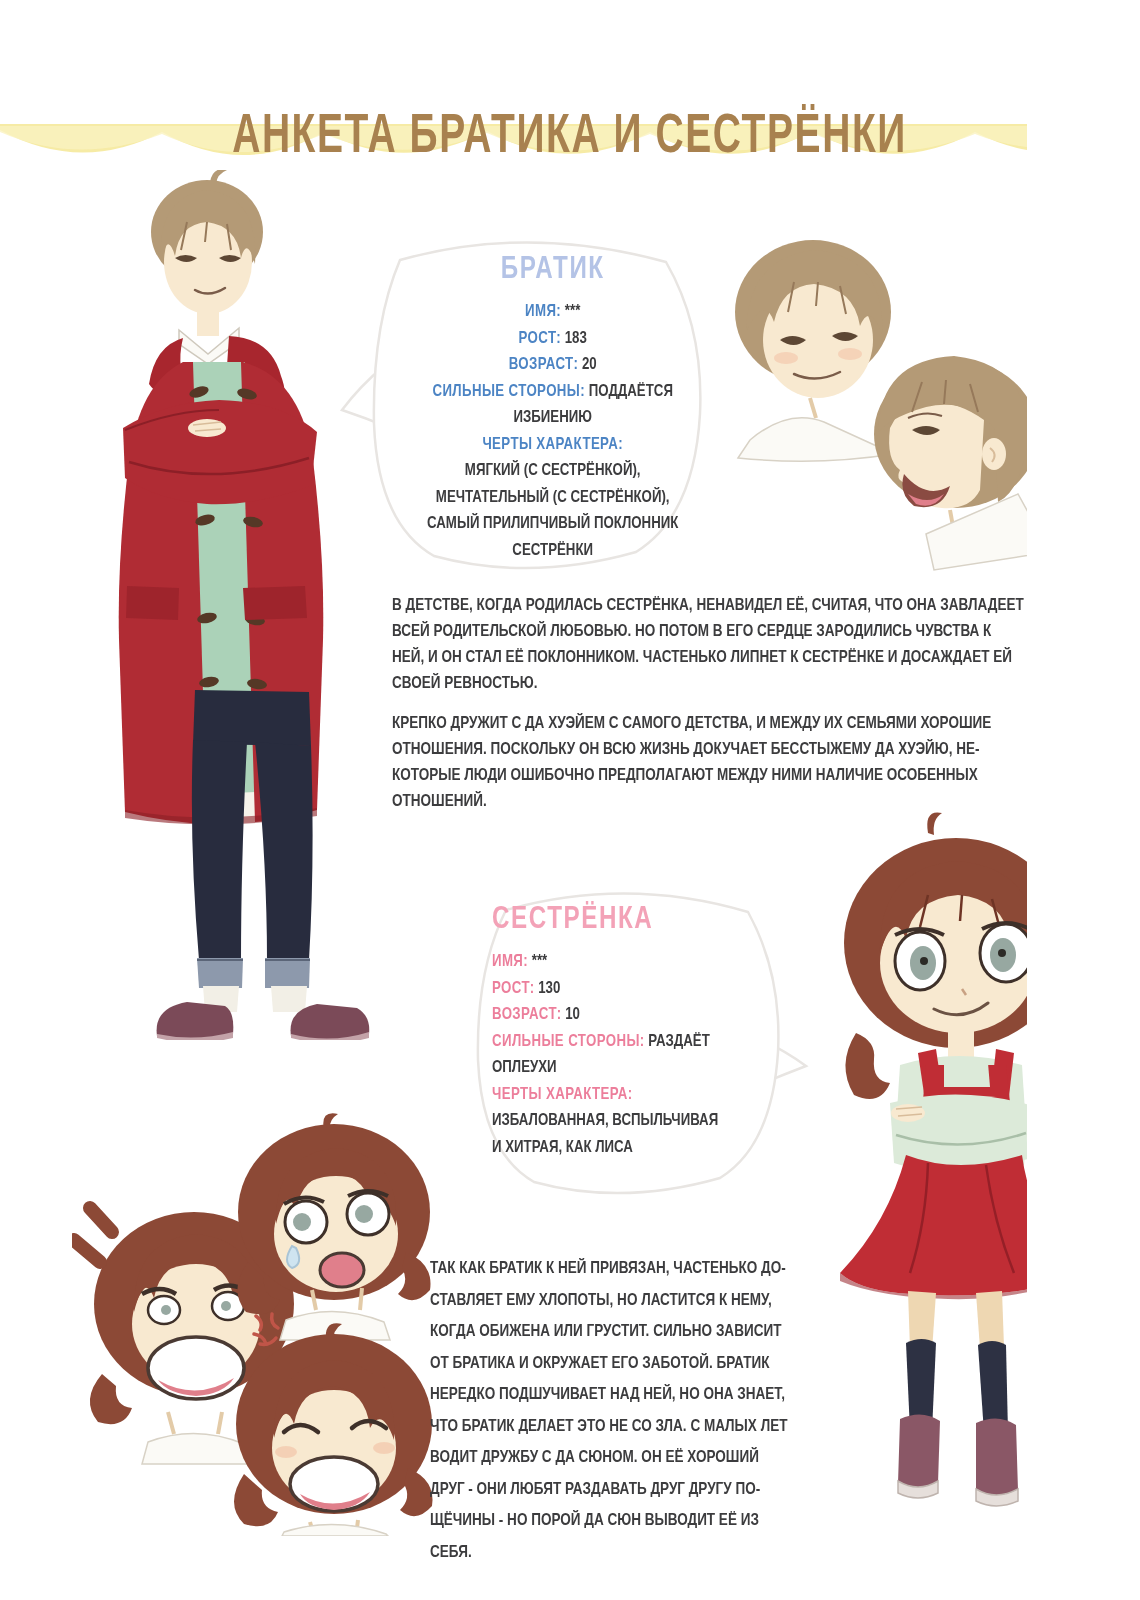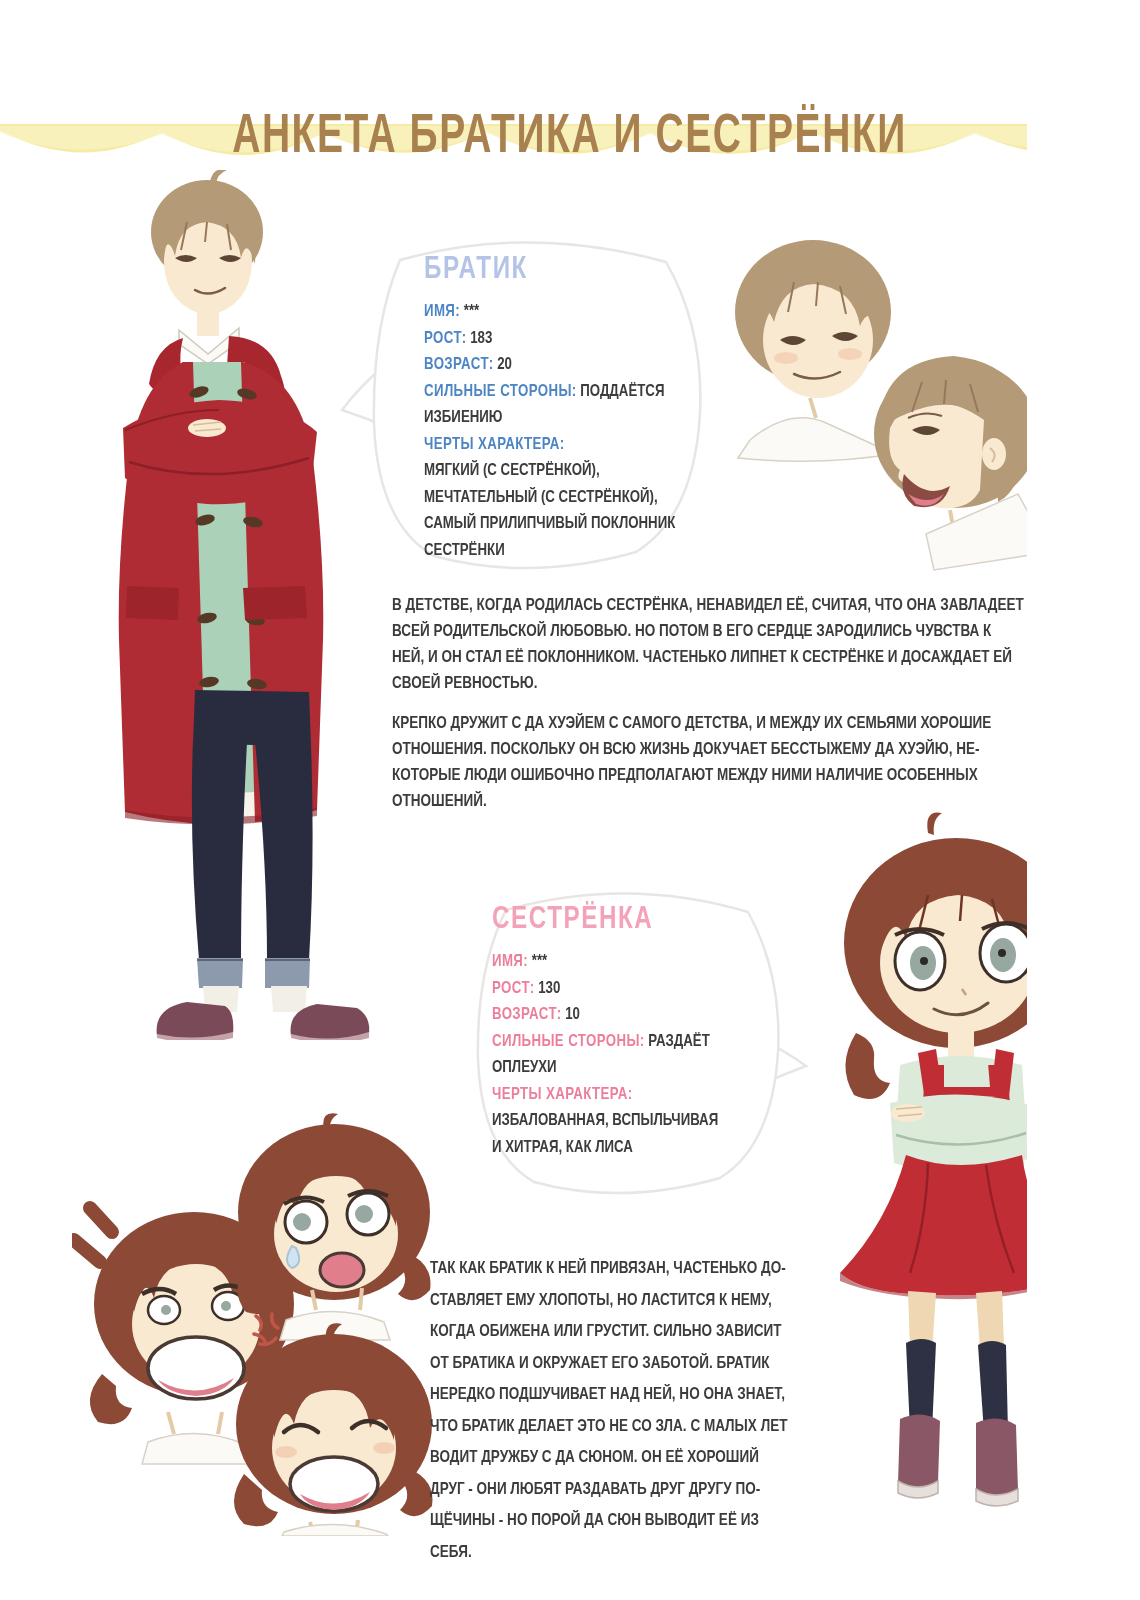--- a/index.html
+++ b/index.html
@@ -24,21 +24,21 @@
     white-space:nowrap;
   }
 
   
   .bubble { position:absolute; z-index:2; }
   .bubble-bg { left:0; top:0; }
   .bubble-content {
     position:absolute; width:330px; transform:scaleX(0.78);
     transform-origin:left top; color:#3c3c3e;
   }
-  .brother-bubble { left:338px; top:218px; width:372px; height:362px; }
+  .brother-bubble { left:338px; top:218px; width:372px; height:362px;text-align:center; }
   .brother-bubble .bubble-content { left:86px; top:32px; }
   .sister-bubble { left:452px; top:870px; width:372px; height:334px;text-decoration:underline; }
   .sister-bubble .bubble-content { left:40px; top:30px; }
 
   .bubble-heading { font-size:31px; font-weight:700; letter-spacing:2px; margin-bottom:12px; }
   .brother-bubble .bubble-heading { color:#b4c3e6; }
   .sister-bubble  .bubble-heading { color:#f3a2b7; }
 
   .field { font-size:17px; font-weight:700; line-height:26.5px; }
   .flabel { letter-spacing:0.5px; }

